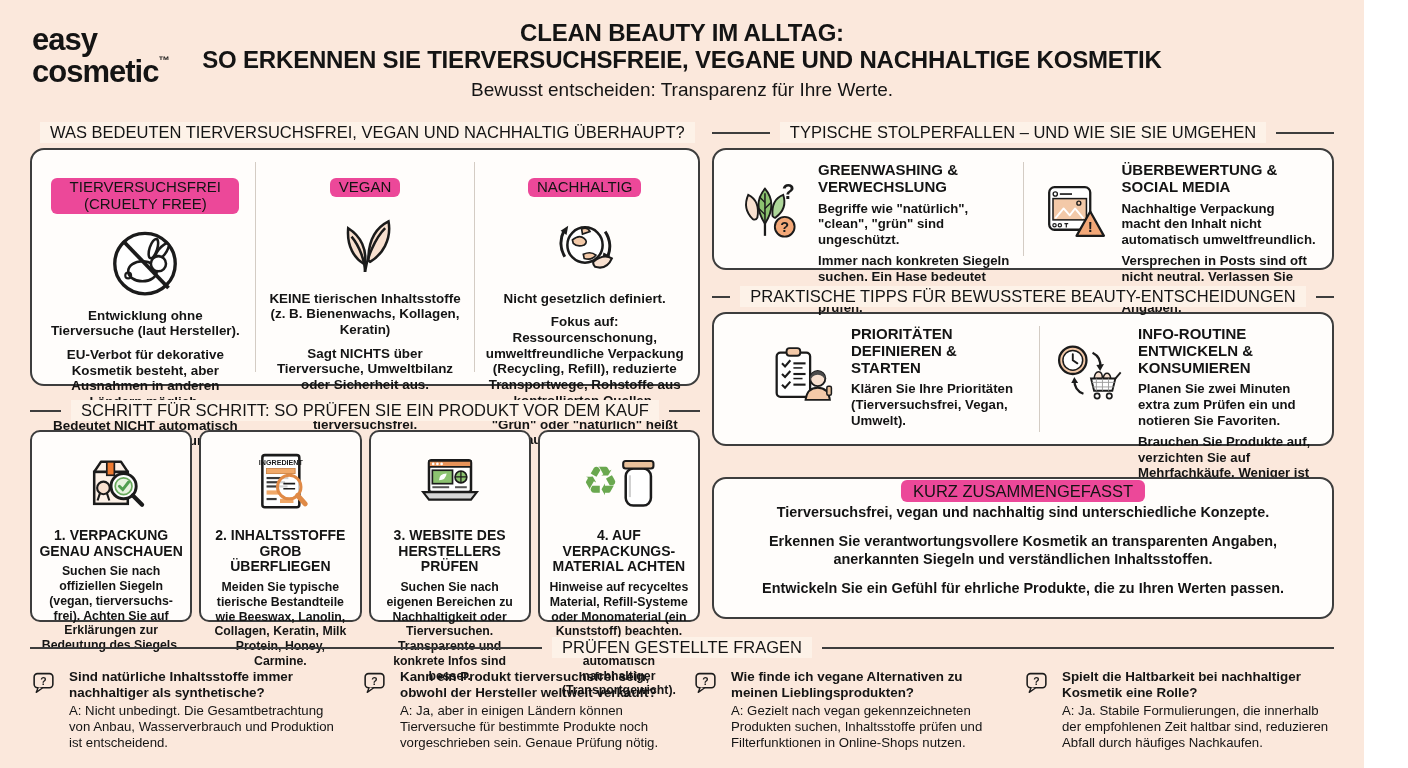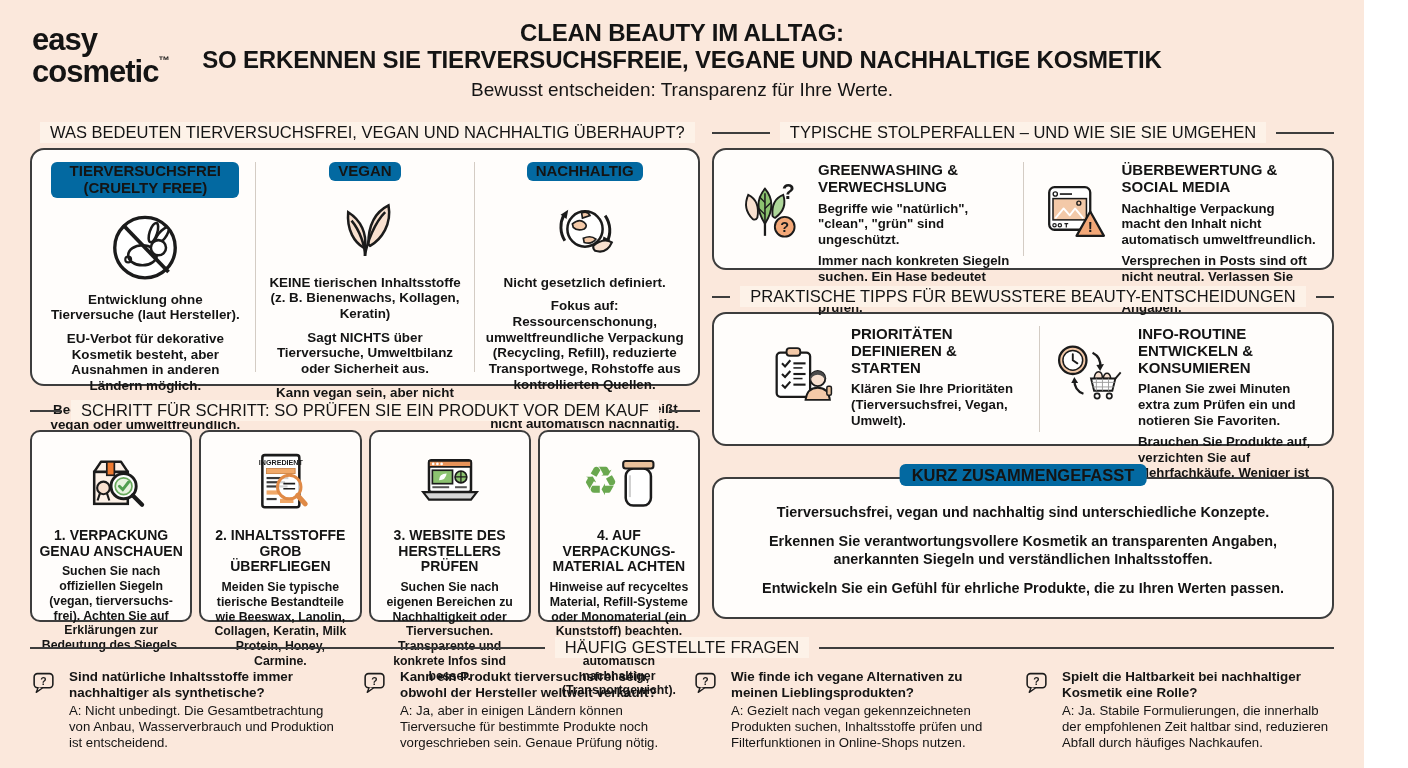--- a/index.html
+++ b/index.html
@@ -23,21 +23,21 @@
   .columns{display:flex;gap:12px;padding:6px 30px 0;}
   .col-left{width:670px;flex:none;}
   .col-right{flex:1;min-width:0;}
 
   .panel{background:#fffdfb;border:2px solid #3d3d3d;border-radius:14px;box-sizing:border-box;}
 
   
   .definitions{display:flex;height:238px;padding:12px 4px;margin-top:5px;}
   .def-col{flex:1;padding:0 10px;text-align:center;display:flex;flex-direction:column;align-items:center;min-width:0;}
   .def-col + .def-col{border-left:1.5px solid #d4ccc4;}
-  .badge{background:#0369a1;border-radius:6px;padding:1px 9px;font-weight:700;font-size:15px;line-height:1.12;display:inline-block;}
+  .badge{background:#ec4899;border-radius:6px;padding:1px 9px;font-weight:400;font-size:15px;line-height:1.12;display:inline-block;margin-top:16px;}
   .def-badge{max-width:170px;}
   .def-icon{width:84px;height:84px;margin:6px 0 4px;flex:none;}
   .def-paras p{margin:0 0 8px;font-weight:700;font-size:13.4px;line-height:1.17;}
 
   
   .steps-sh{margin-top:14px;}
   .steps-row{display:flex;gap:7px;margin-top:9px;}
   .step-card{flex:1;background:#fffdfb;border:2px solid #3d3d3d;border-radius:10px;padding:8px 7px 6px;text-align:center;height:192px;box-sizing:border-box;min-width:0;}
   .step-icon{width:88px;height:84px;margin:0 auto 4px;display:block;}
   .step-title{font-weight:700;font-size:14px;line-height:1.12;margin-bottom:5px;}
@@ -333,21 +333,21 @@
           <p>Erkennen Sie verantwortungsvollere Kosmetik an transparenten Angaben, anerkannten Siegeln und verständlichen Inhaltsstoffen.</p>
           <p>Entwickeln Sie ein Gefühl für ehrliche Produkte, die zu Ihren Werten passen.</p>
         </div>
       </div>
 
     </div>
   </div>
 
   <div class="faq-section">
     <div class="sh">
-      <span class="sh-text">HÄUFIG GESTELLTE FRAGEN</span>
+      <span class="sh-text">PRÜFEN GESTELLTE FRAGEN</span>
     </div>
     <div class="faq-row">
 
       <div class="faq-item">
         <svg class="faq-icon" viewBox="0 0 100 100">
           <rect x="14" y="14" width="72" height="54" rx="13" fill="none" stroke="#1b1b1b" stroke-width="6"></rect>
           <path d="M30 66 l-8 20 l24 -17" fill="#fbe8dc" stroke="#1b1b1b" stroke-width="5" stroke-linejoin="round"></path>
           <text x="50" y="56" font-size="40" font-weight="bold" text-anchor="middle" fill="#1b1b1b">?</text>
         </svg>
         <div class="faq-q">Sind natürliche Inhaltsstoffe immer nachhaltiger als synthetische?</div>

